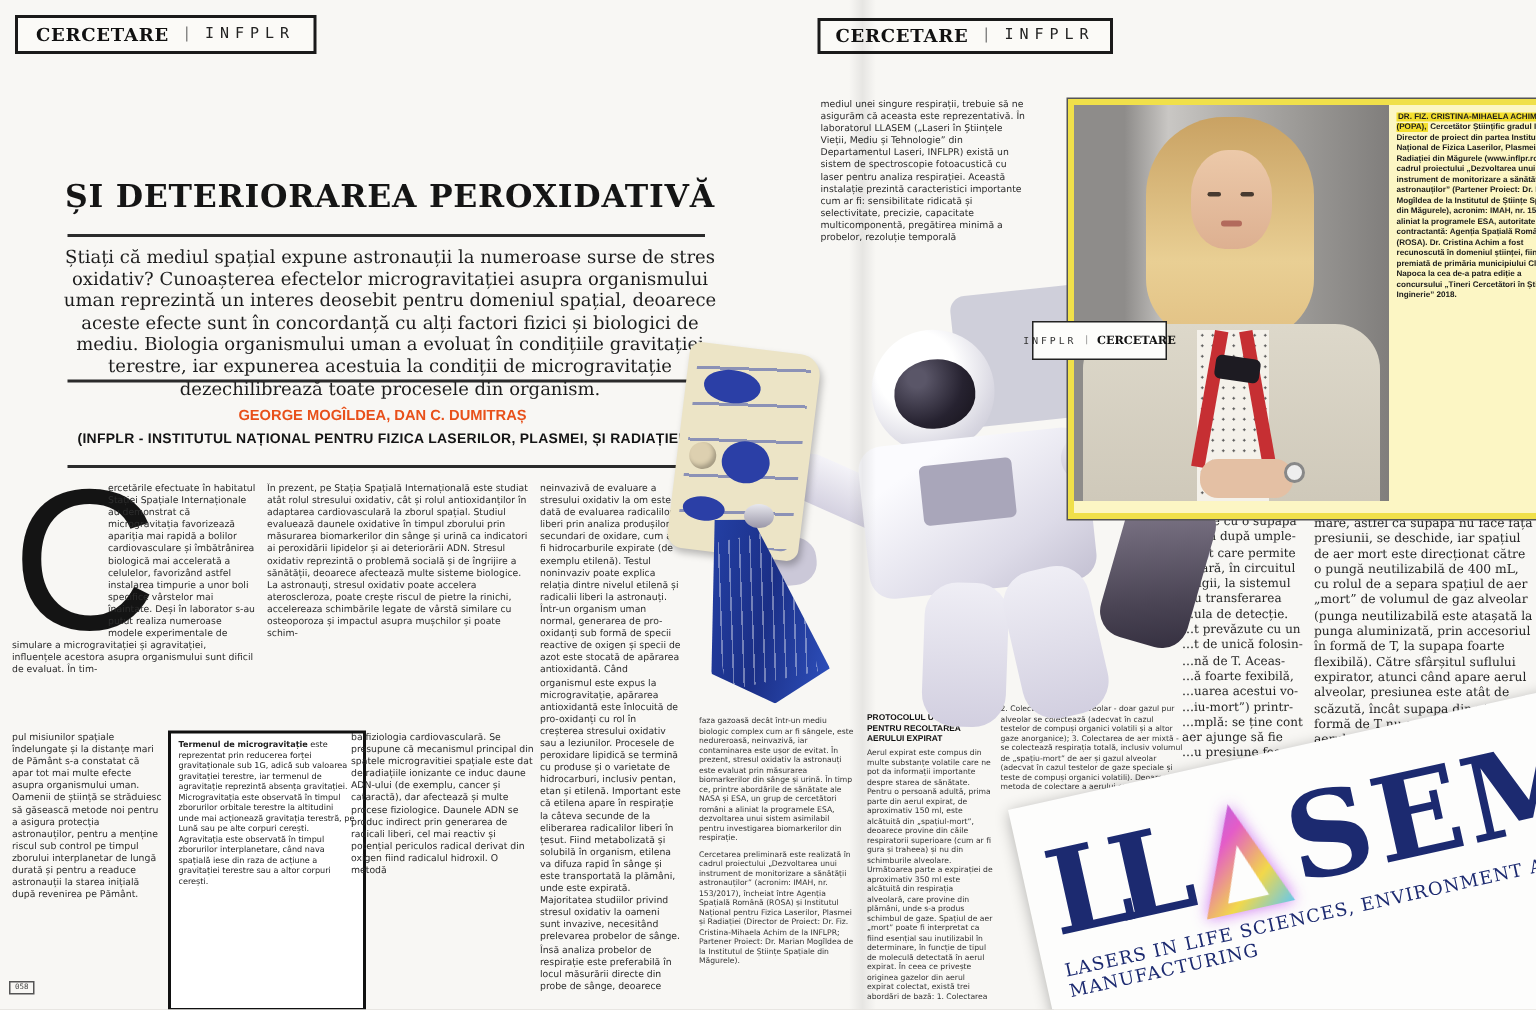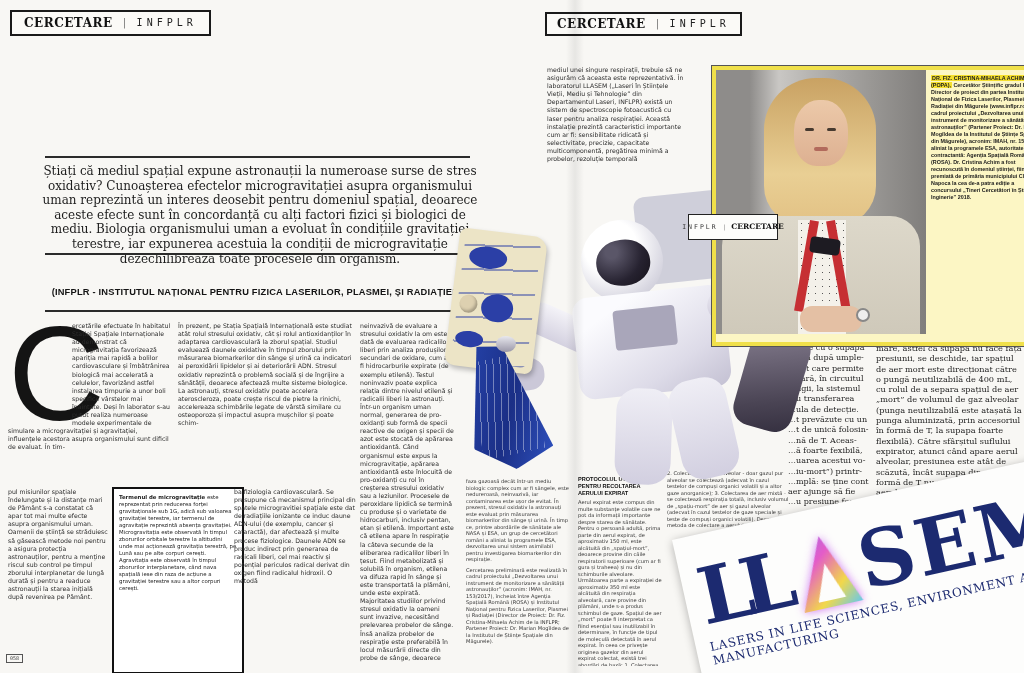--- a/index.html
+++ b/index.html
@@ -130,25 +130,27 @@
 <body>
 
 <div class="sheet">
 
   <div class="abs kicker" style="left:10px;top:10px;">
     <span class="sec">CERCETARE</span>
     <span class="div">|</span>
     <span class="tag">INFPLR</span>
   </div>
 
+  <div class="abs subtitle">ȘI DETERIORAREA PEROXIDATIVĂ</div>
 
   <div class="abs rule" style="top:156px;"></div>
   <div class="abs lede">Știați că mediul spațial expune astronauții la numeroase surse de stres oxidativ? Cunoașterea efectelor microgravitației asupra organismului uman reprezintă un interes deosebit pentru domeniul spațial, deoarece aceste efecte sunt în concordanță cu alți factori fizici și biologici de mediu. Biologia organismului uman a evoluat în condițiile gravitației terestre, iar expunerea acestuia la condiții de microgravitație dezechilibrează toate procesele din organism.</div>
   <div class="abs rule" style="top:253px;"></div>
 
+  <div class="abs byline" style="top:272px;color:#e8501a;">GEORGE MOGÎLDEA, DAN C. DUMITRAȘ</div>
   <div class="abs affil">(INFPLR - INSTITUTUL NAȚIONAL PENTRU FIZICA LASERILOR, PLASMEI, ȘI RADIAȚIEI)</div>
   <div class="abs rule" style="top:310px;"></div>
 
   <div class="abs bodytext" style="left:8px;top:322px;width:164px;height:164px;">
     <span class="dropcap">C</span><span>ercetările efectuate în habitatul Stației Spațiale Internaționale au demonstrat că microgravitația favorizează apariția mai rapidă a bolilor cardiovasculare și îmbătrânirea biologică mai accelerată a celulelor, favorizând astfel instalarea timpurie a unor boli specifice vârstelor mai înaintate. Deși în laborator s-au putut realiza numeroase modele experimentale de simulare a microgravitației și agravitației, influențele acestora asupra organismului sunt dificil de evaluat. În tim-</span>
   </div>
   <div class="abs bodytext" style="left:8px;top:488px;width:100px;height:172px;">pul misiunilor spațiale îndelungate și la distanțe mari de Pământ s-a constatat că apar tot mai multe efecte asupra organismului uman. Oamenii de știință se străduiesc să găsească metode noi pentru a asigura protecția astronauților, pentru a menține riscul sub control pe timpul zborului interplanetar de lungă durată și pentru a readuce astronauții la starea inițială după revenirea pe Pământ.</div>
 
   <div class="abs infobox" style="left:112px;top:487px;width:118px;height:173px;">
     <b>Termenul de microgravitație</b><span> este reprezentat prin reducerea forței gravitaționale sub 1G, adică sub valoarea gravitației terestre, iar termenul de agravitație reprezintă absența gravitației. Microgravitația este observată în timpul zborurilor orbitale terestre la altitudini unde mai acționează gravitația terestră, pe Lună sau pe alte corpuri cerești. Agravitația este observată în timpul zborurilor interplanetare, când nava spațială iese din raza de acțiune a gravitației terestre sau a altor corpuri cerești.</span>

